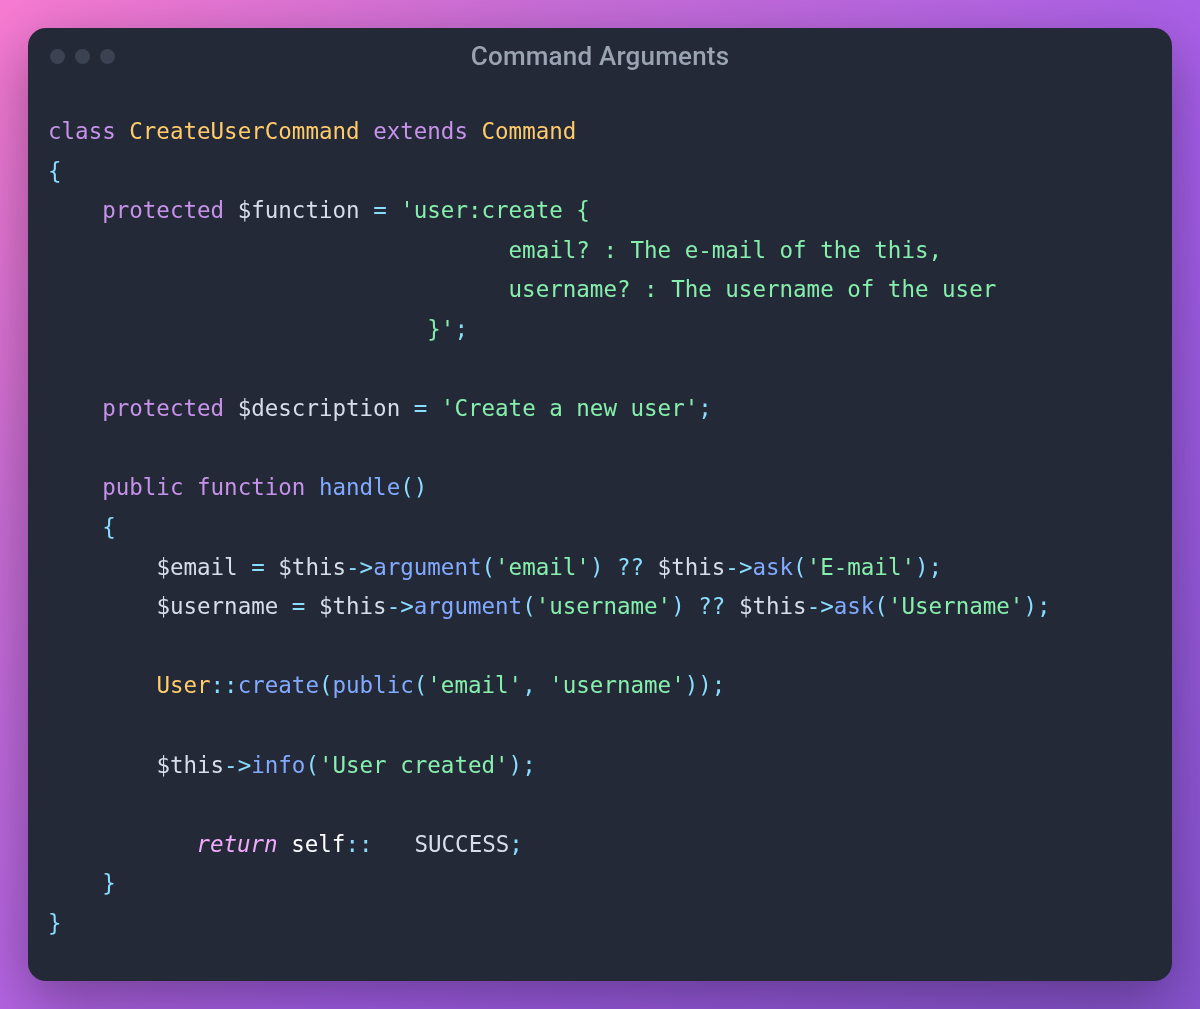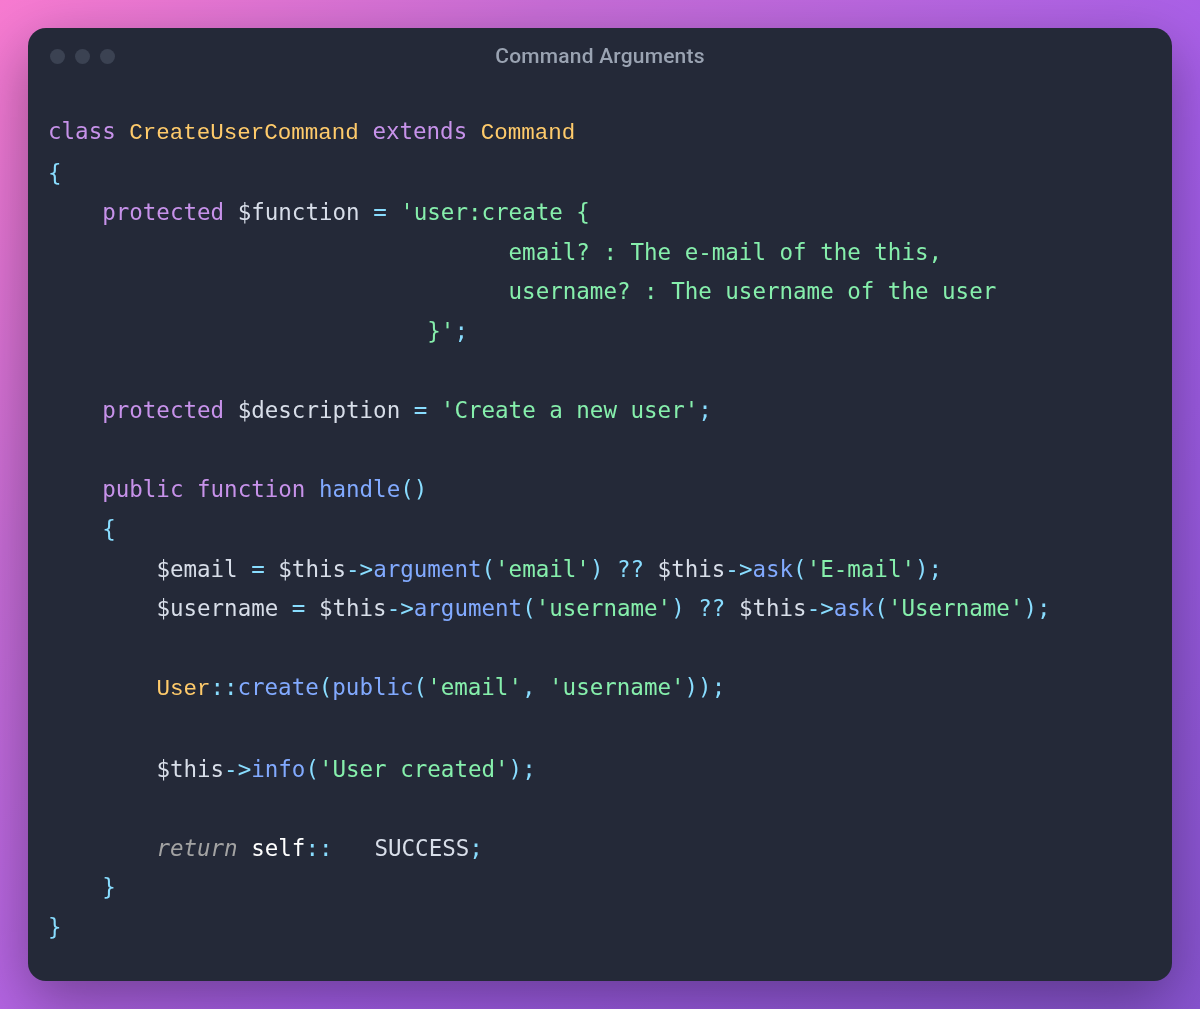--- a/index.html
+++ b/index.html
@@ -30,41 +30,41 @@
   .dots { display: flex; gap: 10px; }
   .dot {
     width: 15px; height: 15px; border-radius: 50%;
     background: #3b4252;
   }
   .title {
     position: absolute;
     left: 0; right: 0;
     text-align: center;
     color: #9aa3b2;
-    font-size: 21px;
+    font-size: 26px;
     font-weight: 500;
     letter-spacing: 0.2px;
     font-family: -apple-system, BlinkMacSystemFont, "Segoe UI", Roboto, sans-serif;
     pointer-events: none;
   }
   .code {
     flex: 1;
     padding: 28px 20px 28px 20px;
     font-size: 22.5px;
     line-height: 1.76;
     color: #d8dee9;
     white-space: pre;
     overflow: auto;
     font-variant-ligatures: none;
   }
 
   
   .kw   { color: #c792ea; }              
-  .kw-i { color: #a3a3a3; font-style: italic; } 
-  .cls  { color: #ffcb6b; font-family: Liberation Mono, monospace; }              
+  .kw-i { color: #f0abfc; font-style: italic; margin-left: 40px; } 
+  .cls  { color: #ffcb6b; }              
   .var  { color: #d8dee9; }              
   .op   { color: #89ddff; }              
   .str  { color: #86efac; }              
   .fn   { color: #82aaff; margin-top: 8px; }              
   .self { color: #ffffff; }              
   .const{ color: #d8dee9; margin-left: 42px; }              
 </style>
 </head>
 <body>
 

